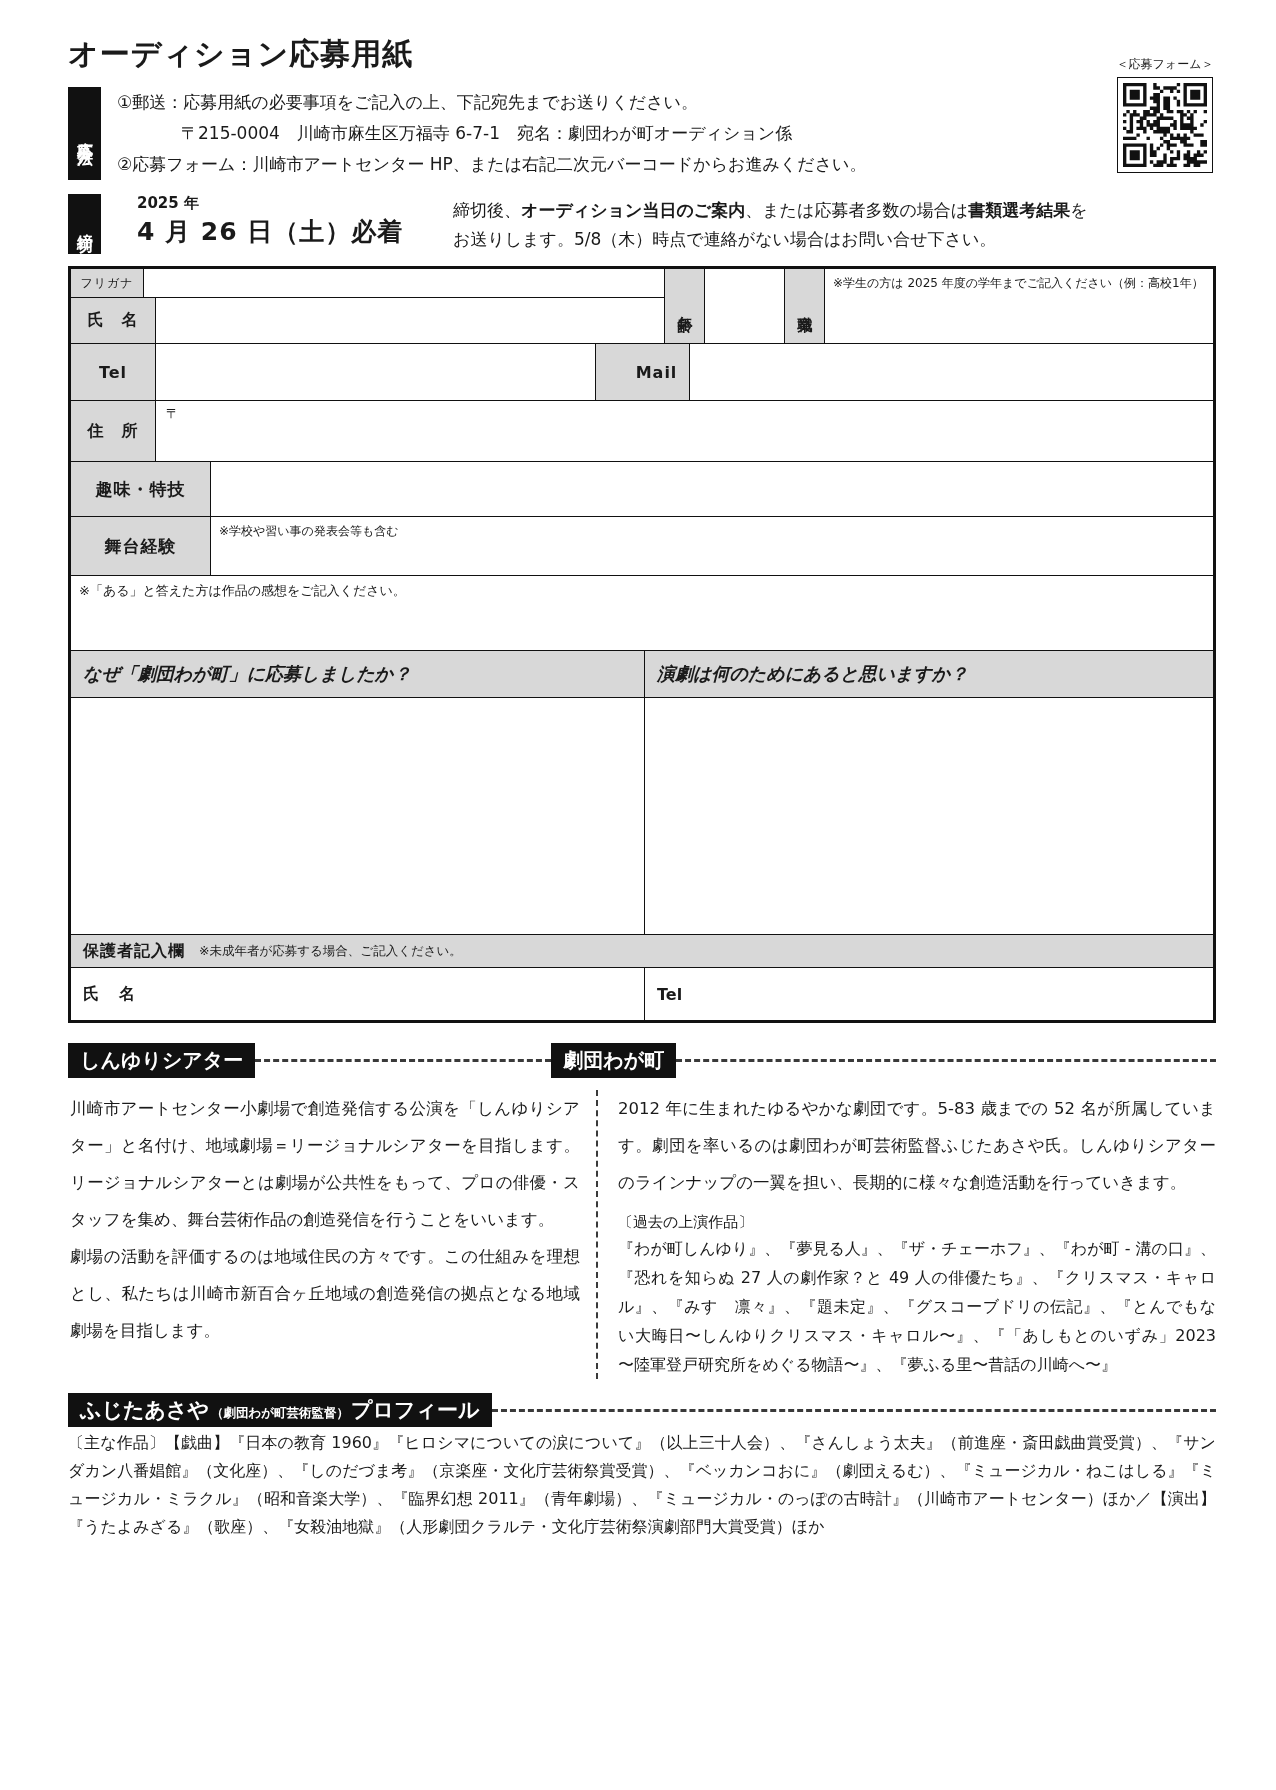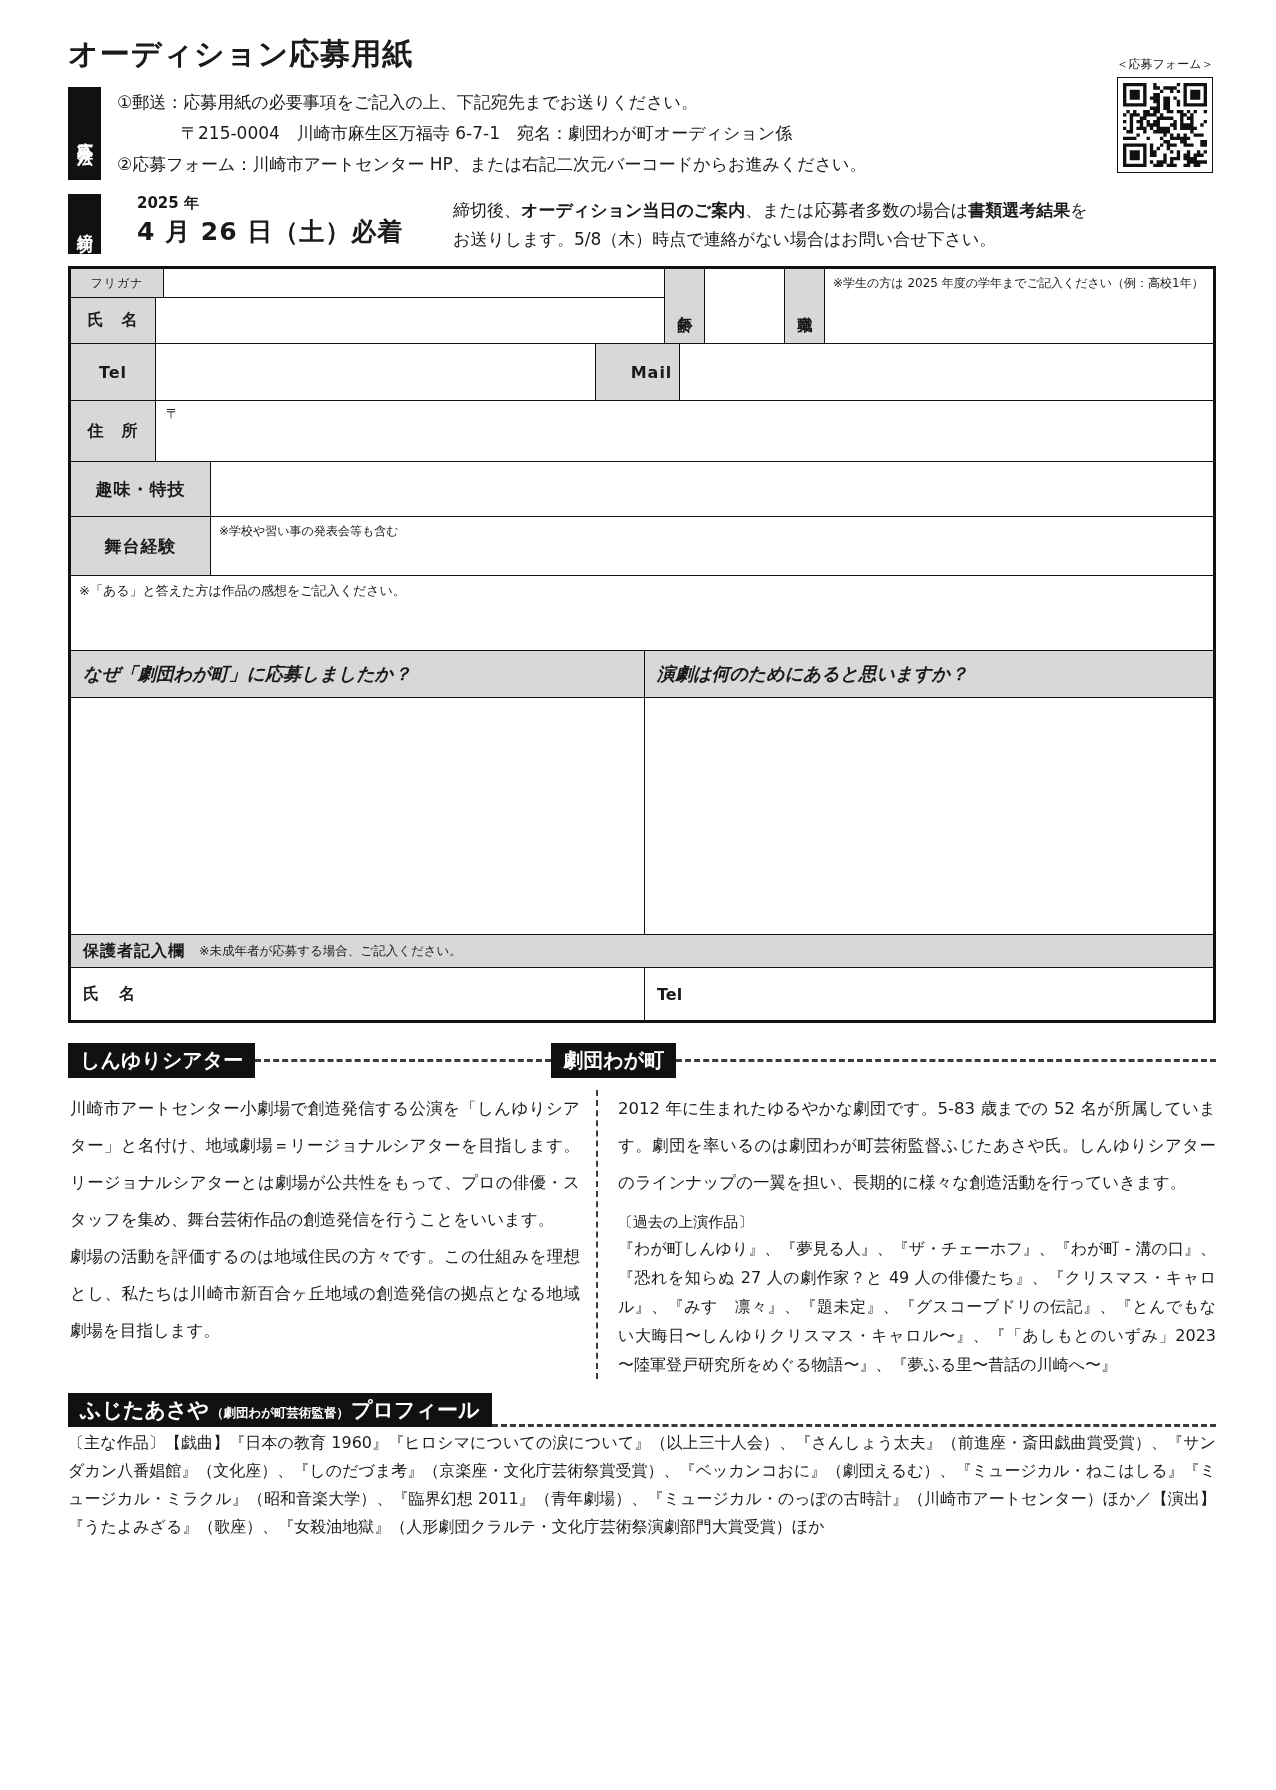--- a/index.html
+++ b/index.html
@@ -51,21 +51,21 @@
   .hdash{border-top:3px dashed #3a3a3a;height:0;}
   .hdash.fixed{width:296px;}
   .hdash.grow{flex:1;}
   .cols{display:flex;margin-top:12px;}
   .col-l{width:512px;}
   .col-r{flex:1;border-left:2px dashed #3a3a3a;margin-left:16px;padding-left:18px;}
   .body-txt{font-size:16.5px;line-height:37px;margin:0 0 0 2px;text-align:justify;}
   .body-txt + .body-txt{margin-top:0;}
   .works-head{font-size:15px;margin:12px 0 2px 2px;}
   .works-txt{font-size:16px;line-height:29px;margin:0 0 0 2px;text-align:justify;}
-  .profile-headrow{display:flex;align-items:flex-end;margin-top:14px;}
+  .profile-headrow{display:flex;align-items:center;margin-top:14px;}
   .profile-head{background:#111;color:#fff;padding:3px 12px;white-space:nowrap;display:flex;align-items:baseline;}
   .ph-name{font-weight:bold;font-size:21px;}
   .ph-role{font-size:12.5px;font-weight:bold;margin:0 2px;}
   .ph-suffix{font-weight:bold;font-size:21px;}
   .profile-body{font-size:16.5px;line-height:29px;margin:8px 0 0 0;text-align:justify;}
   .profile-works{font-size:16px;line-height:28px;margin:2px 0 0 0;text-align:justify;}
 </style>
 </head>
 <body>
 
@@ -101,38 +101,38 @@
       <div><span>締切後、</span><span class="b">オーディション当日のご案内</span><span>、または応募者多数の場合は</span><span class="b">書類選考結果</span><span>を</span></div>
       <div>お送りします。5/8（木）時点で連絡がない場合はお問い合せ下さい。</div>
     </div>
   </div>
 
   <div class="ftable">
 
     <div class="frow" style="height:74px;">
       <div class="cell br" style="width:594px;display:flex;flex-direction:column;">
         <div style="display:flex;height:28px;" class="bb">
-          <div class="cell lbl lbl-sm br" style="width:93px;">フリガナ</div>
+          <div class="cell lbl lbl-sm br" style="width:73px;">フリガナ</div>
           <div class="cell inp"></div>
         </div>
         <div style="display:flex;flex:1;">
           <div class="cell lbl br" style="width:85px;">氏　名</div>
           <div class="cell inp"></div>
         </div>
       </div>
       <div class="cell vlbl br" style="width:40px;">年齢</div>
       <div class="cell inp br" style="flex:0 0 80px;"></div>
       <div class="cell vlbl br" style="width:40px;">職業</div>
       <div class="cell inp note-sm" style="flex:1;"><span>※学生の方は 2025 年度の学年までご記入ください（例：高校1年）</span></div>
     </div>
 
     <div class="frow" style="height:56px;">
       <div class="cell lbl br" style="width:85px;">Tel</div>
       <div class="cell inp br" style="flex:0 0 440px;"></div>
-      <div class="cell lbl br" style="width:84px;padding-left:28px;">Mail</div>
+      <div class="cell lbl br" style="width:94px;padding-left:28px;">Mail</div>
       <div class="cell inp"></div>
     </div>
 
     <div class="frow" style="height:60px;">
       <div class="cell lbl br" style="width:85px;">住　所</div>
       <div class="cell inp postal"><span>〒</span></div>
     </div>
 
     <div class="frow" style="height:54px;">
       <div class="cell lbl br" style="width:140px;font-size:17px;">趣味・特技</div>

